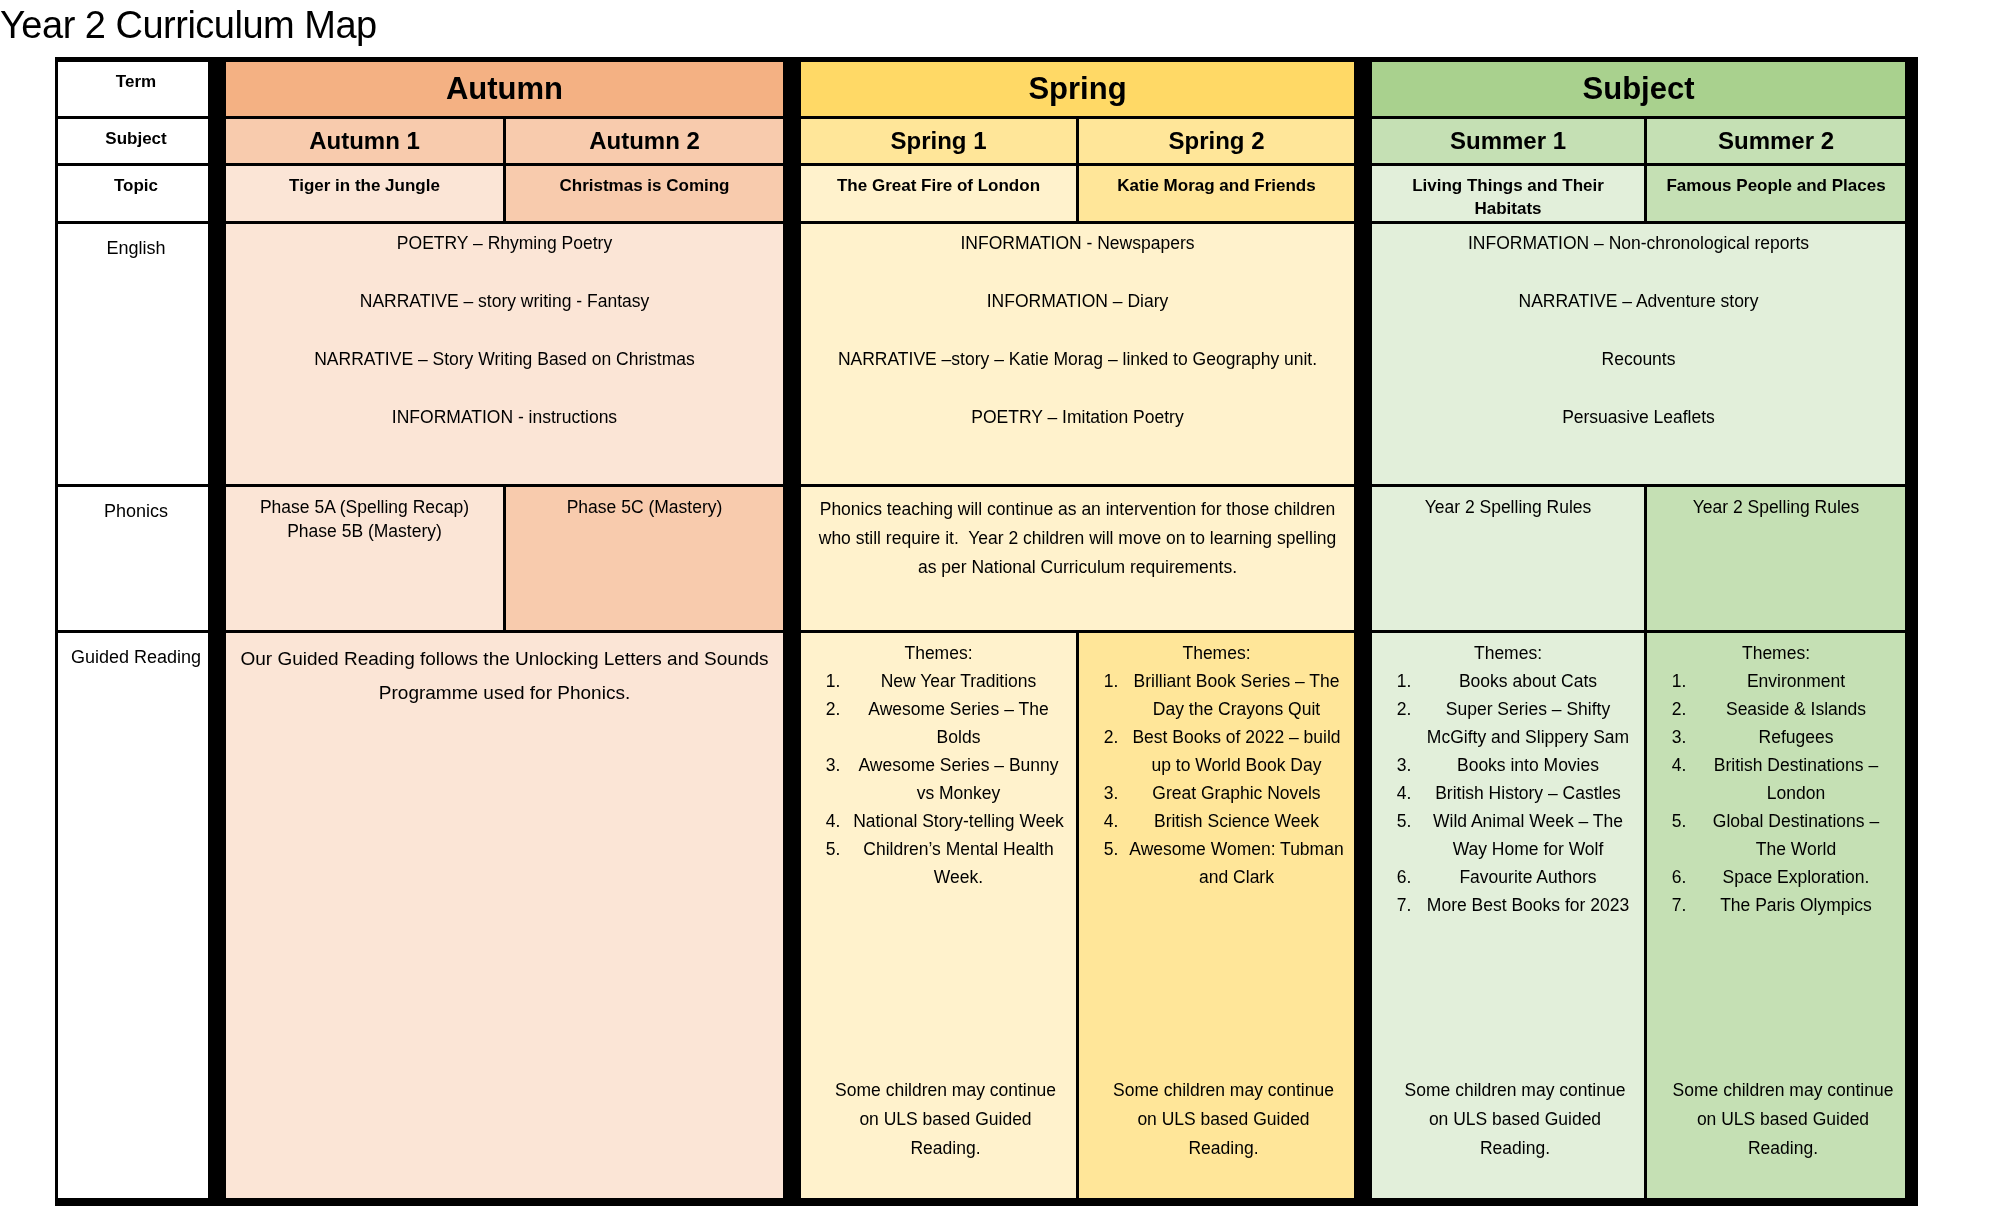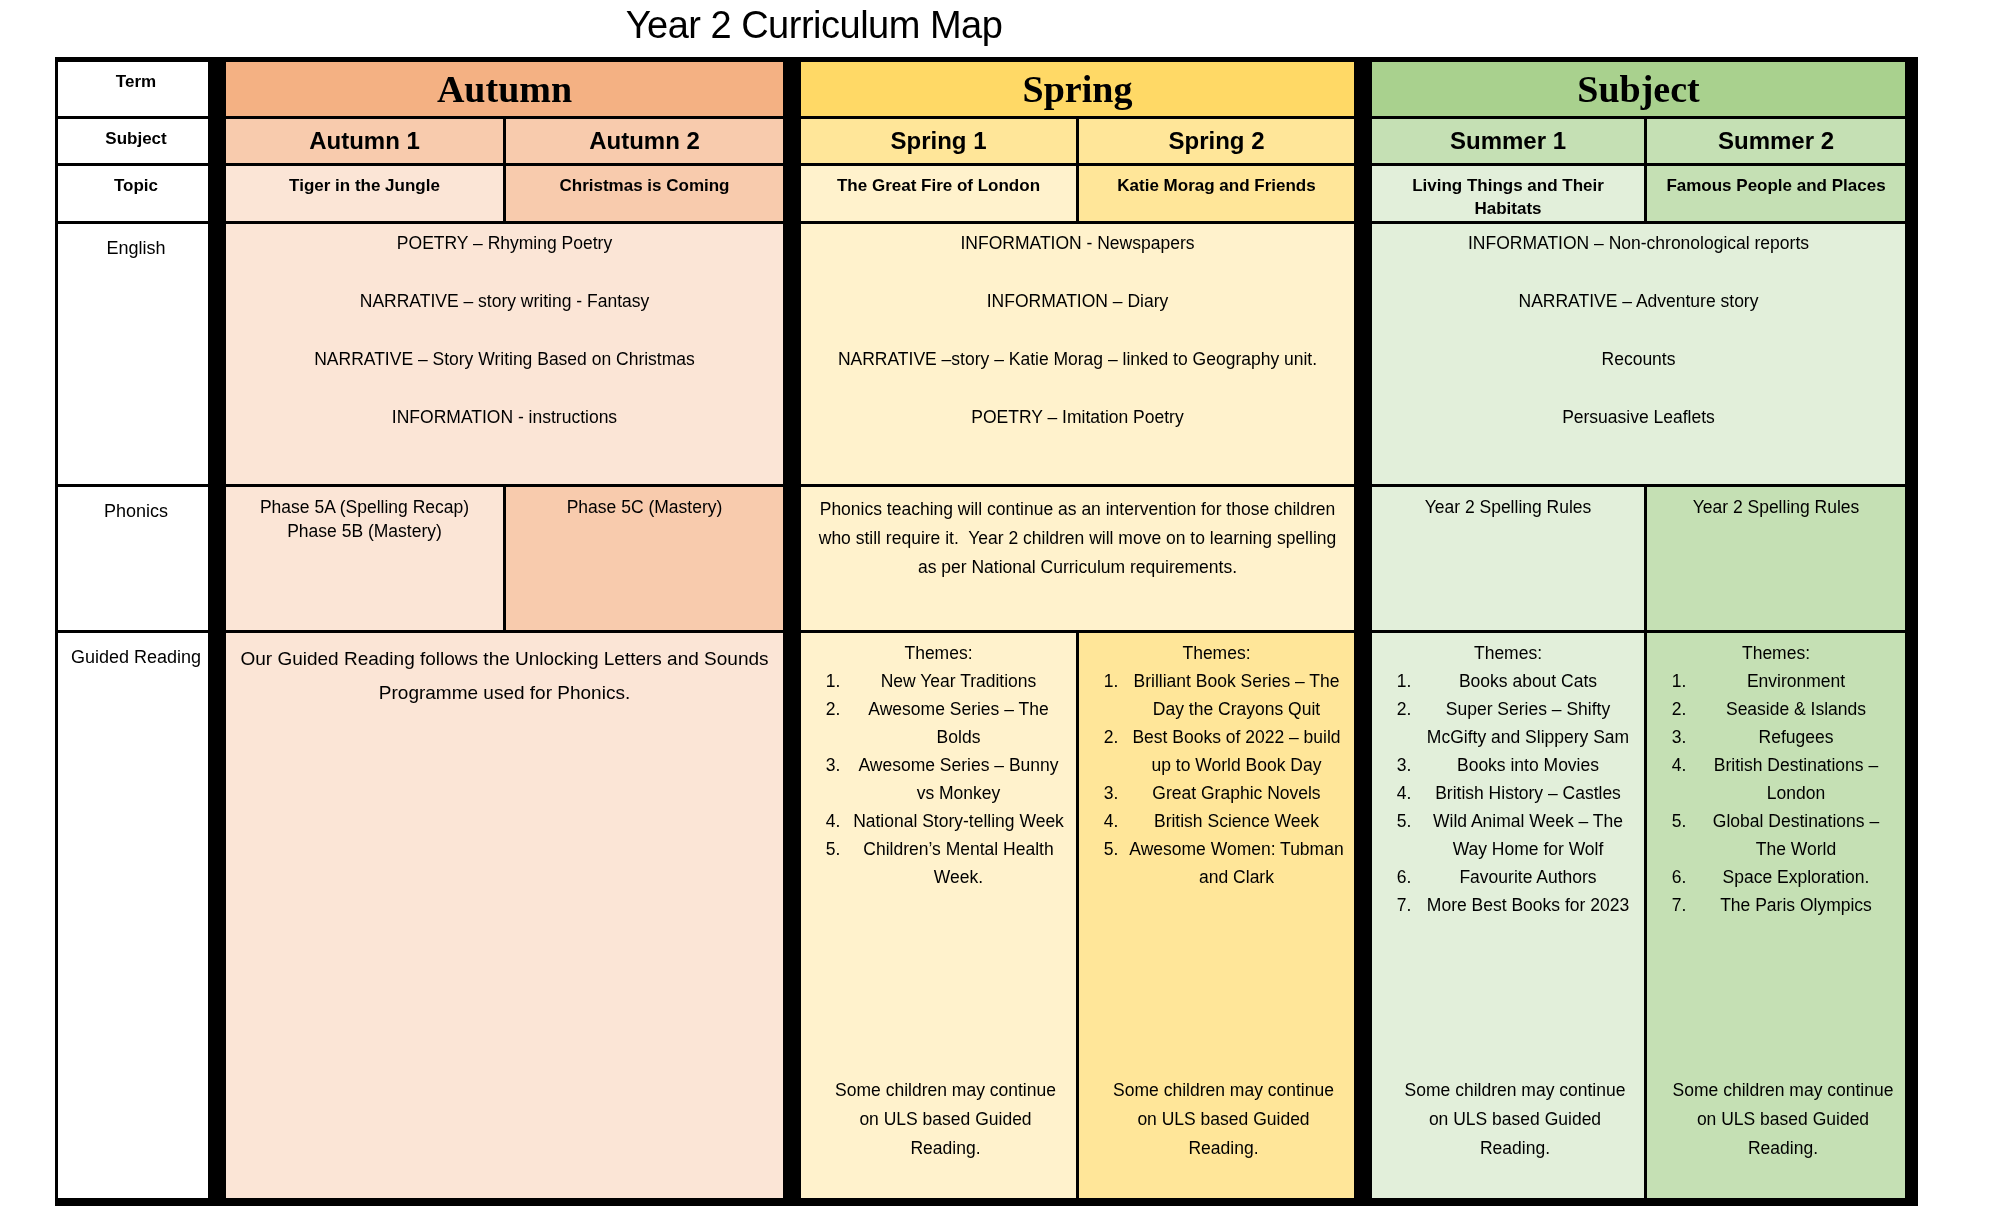--- a/index.html
+++ b/index.html
@@ -1,21 +1,21 @@
 <!DOCTYPE html>
 <html style="--au-h: #F4B183; --au-m: #F8CBAD; --au-l: #FBE5D6; --sp-h: #FFD966; --sp-m: #FFE699; --sp-l: #FFF2CC; --su-h: #A9D18E; --su-m: #C5E0B4; --su-l: #E2EFDA;"><head>
 <meta charset="utf-8">
 <style>
   * { box-sizing: border-box; margin: 0; padding: 0; }
   html,body { width:2000px; height:1213px; background:#ffffff; overflow:hidden;
     font-family:"Liberation Sans", sans-serif; color:#000; }
 
   .page-title{
-    position:absolute; top:4px; left:8px; width:1612px;
-    text-align:center; font-size:38px; font-weight:400; letter-spacing:-0.5px;
+    position:absolute; top:4px; left:0; width:1612px;
+    text-align:left; font-size:38px; font-weight:400; letter-spacing:-0.5px;
   }
 
   .tbl{
     position:absolute; left:55px; top:57px;
     display:grid;
     grid-template-columns:150px 12px 277px 277px 12px 275px 275px 12px 272px 258px;
     grid-template-rows:54px 44px 55px 260px 143px 565px;
     gap:3px;
     background:#000;
     border:solid #000;
@@ -37,21 +37,21 @@
   .au-h{background:var(--au-h)} .au-m{background:var(--au-m)} .au-l{background:var(--au-l)}
   .sp-h{background:var(--sp-h)} .sp-m{background:var(--sp-m)} .sp-l{background:var(--sp-l)}
   .su-h{background:var(--su-h)} .su-m{background:var(--su-m)} .su-l{background:var(--su-l)}
 
   
   .lbl{ font-size:18px; padding:9px 6px 6px 12px; line-height:30px; }
   .lbl.bold{ font-weight:700; font-size:17px; line-height:22px; }
 
   
   .term-hdr{ display:flex; align-items:center; justify-content:center;
-    font-weight:700; font-size:38px;font-family:Liberation Serif, serif; }
+    font-weight:700; font-size:31px; }
   .half-hdr{ display:flex; align-items:center; justify-content:center;
     font-weight:700; font-size:24px; }
   .topic{ font-weight:700; font-size:17px; text-align:center;
     padding-top:8px; line-height:23px; }
 
   
   .body-cell{ font-size:17.5px; line-height:23px; padding-top:8px; }
   .eng p{ margin:0 0 35px; }
   .eng p:last-child{ margin:0; }
   .phx p{ margin:0; line-height:24px; }

